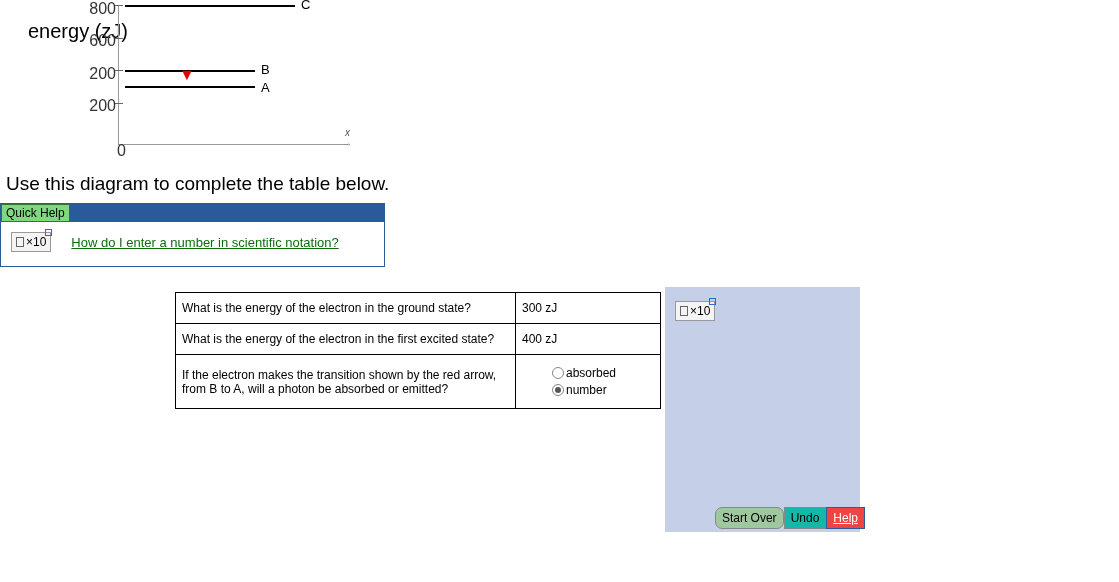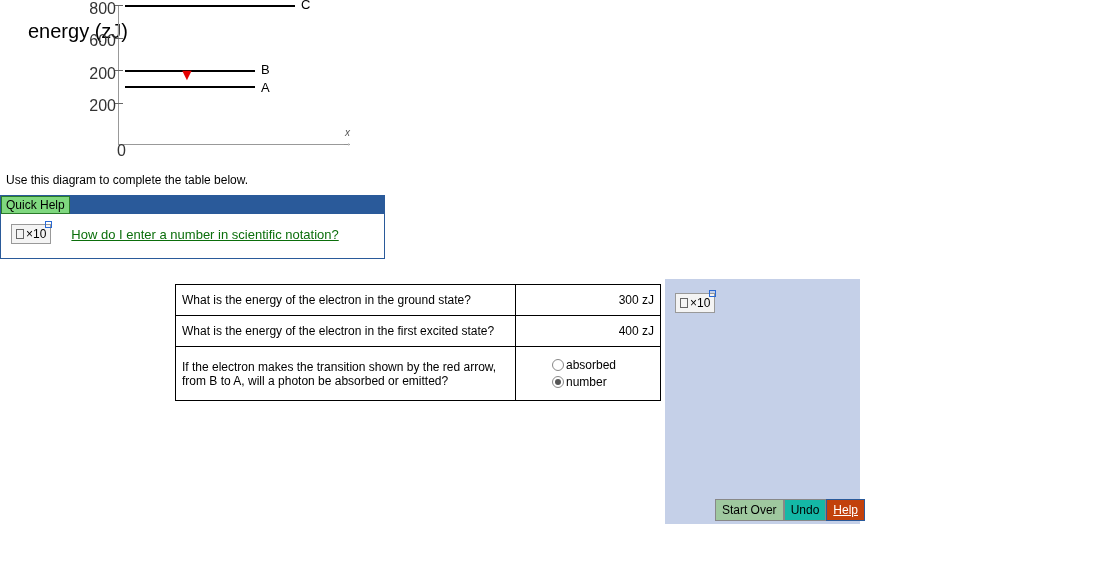--- a/index.html
+++ b/index.html
@@ -74,21 +74,21 @@
     color: #555;
   }
   .red-arrow {
     position: absolute;
     color: #e60000;
     font-size: 16px;
     font-weight: bold;
   }
   .instruction {
     margin: 18px 0 8px 6px;
-    font-size: 12px;
+    font-size: 19px;
   }
   .quickhelp-box {
     width: 385px;
     border: 1px solid #2a5a9a;
     margin-left: 0;
     margin-bottom: 20px;
   }
   .quickhelp-header {
     background: #2a5a9a;
     height: 18px;
@@ -159,21 +159,21 @@
     border-collapse: collapse;
     table-layout: fixed;
   }
   .answer-table td {
     border: 1px solid #000;
     padding: 8px 6px;
     font-size: 12px;
     vertical-align: middle;
   }
   .answer-table td.q { width: 340px; }
-  .answer-table td.a { width: 145px; text-align: right; }
+  .answer-table td.a { width: 145px; text-align: left; }
   .radio-row { display:flex; align-items:center; gap:2px; margin:3px 0; justify-content:flex-start; padding-left:30px;}
   .radio-dot {
     width:12px; height:12px; border:1px solid #888; border-radius:50%;
     display:inline-flex; align-items:center; justify-content:center;
     background:#fff;
   }
   .radio-dot.sel::after{
     content:""; width:6px; height:6px; background:#555; border-radius:50%;
   }
   .cursor-box {
@@ -184,23 +184,23 @@
     position:absolute;
     right: 0;
     bottom: 3px;
     display:flex;
   }
   .btn {
     font-size:12px;
     padding:3px 6px;
     border:1px solid #888;
   }
-  .btn.start { background:#9fc89f; }
+  .btn.start { background:#9fc89f;border-radius:7px; }
   .btn.undo { background:#14b8a6; }
-  .btn.help { background:#c2410c; color:#fff; border-color:#2a5a9a;text-decoration:underline;}
+  .btn.help { background:#ef4444; color:#fff; border-color:#2a5a9a;text-decoration:underline;}
   .sci-btn-cell {
     position:absolute;
     left: 500px;
     top: 14px;
   }
 </style>
 </head>
 <body>
 
 <div class="chart-area">

